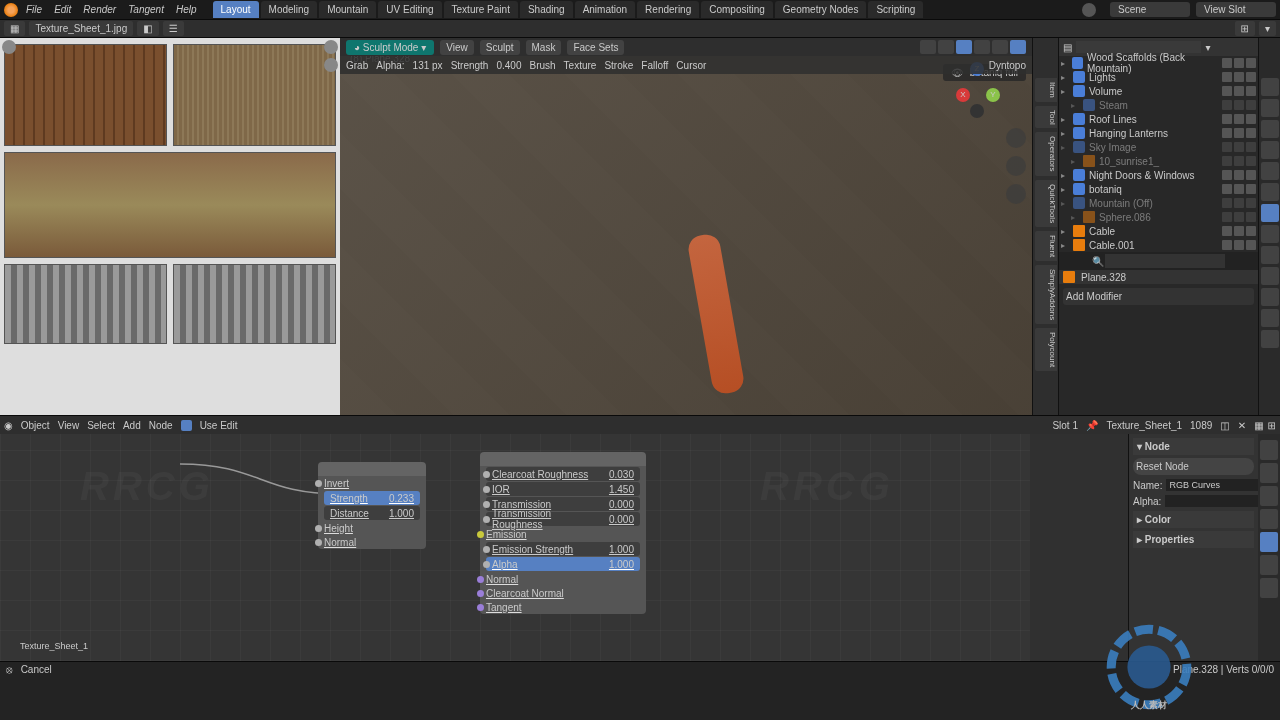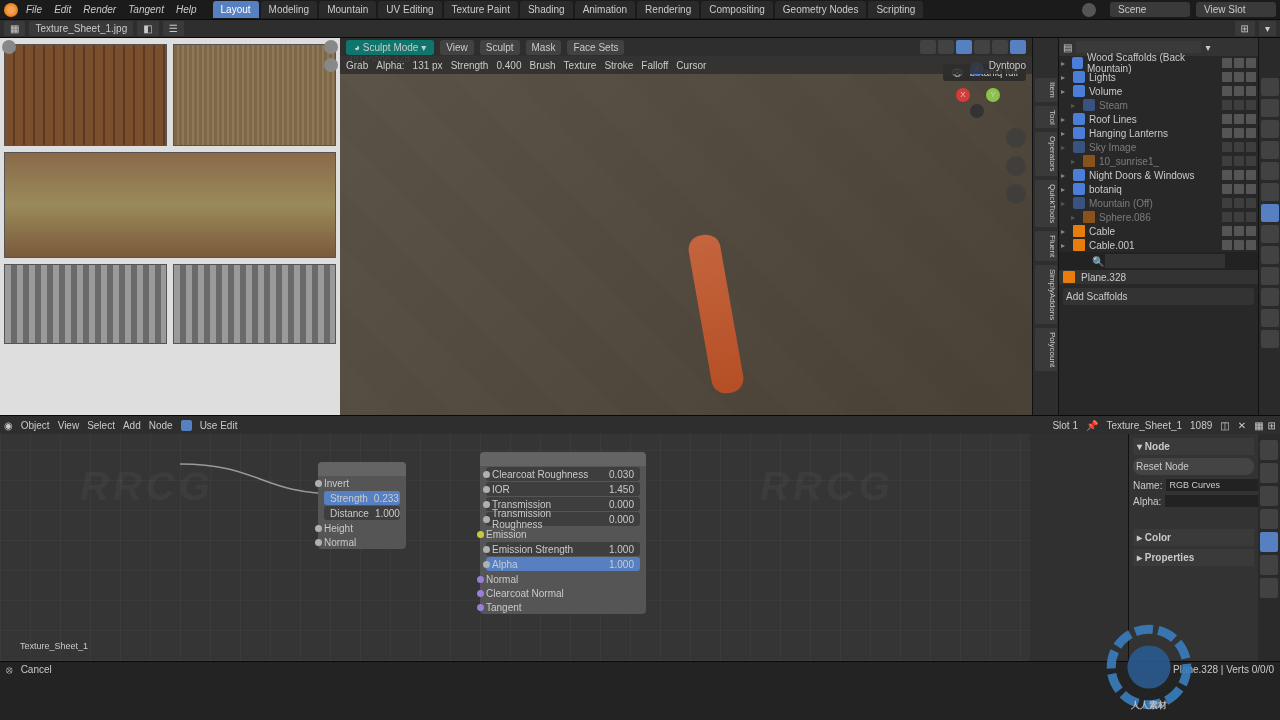--- a/index.html
+++ b/index.html
@@ -94,28 +94,28 @@
 .nodearea .head .right { margin-left: auto; display: flex; gap: 4px; align-items: center; }
 .nodearea .grid { position: absolute; top: 18px; left: 0; right: 250px; bottom: 0;
   background: #353535
     repeating-linear-gradient(0deg, rgba(255,255,255,0.02) 0 1px, transparent 1px 30px);
   background-image:
     repeating-linear-gradient(0deg, rgba(255,255,255,0.03) 0 1px, transparent 1px 30px),
     repeating-linear-gradient(90deg, rgba(255,255,255,0.03) 0 1px, transparent 1px 30px); }
 .nodearea .watermark { position: absolute; font-size: 40px; color: rgba(255,255,255,0.04); font-weight: bold; letter-spacing: 4px; font-style: italic; }
 
 .node { position: absolute; background: #555; border-radius: 4px; border-top: 14px solid #646464; }
-.node .sock { height: 14px; display: flex; align-items: center; padding: 0 6px; gap: 6px; position: relative; }
+.node .sock { height: 14px; display: flex; align-items: center; padding: 0 6px; gap: 20px; position: relative; text-decoration: underline; }
 .node .sock .dot { width: 7px; height: 7px; border-radius: 50%; background: #b0b0b0; position: absolute; }
 .node .sock .dot.l { left: -3px; }
 .node .sock.val { background: #3e3e3e; margin: 1px 6px; border-radius: 3px; justify-content: space-between; }
 .node .sock.hl { background: #5680c2; color: #fff; }
 .node .sock.lbl { color: #ddd; }
 
-.node1 { top: 28px; left: 318px; width: 88px; }
+.node1 { top: 28px; left: 318px; width: 108px; }
 .node2 { top: 18px; left: 480px; width: 166px; }
 
 .wire { position: absolute; pointer-events: none; }
 
 .sidepanel { position: absolute; right: 22px; top: 18px; width: 130px; bottom: 0; background: #333; border-left: 1px solid #111; padding: 4px; }
 .sidepanel .hdr { padding: 3px 4px; background: #3a3a3a; margin-bottom: 3px; font-weight: bold; }
 .sidepanel .btn { background: #444; padding: 3px; margin: 2px 0; text-align: left; border-radius: 8px; }
 .sidepanel .fld { display: flex; gap: 4px; padding: 2px 0; align-items: center; }
 .sidepanel .fld input { background: #222; border: none; color: #ccc; padding: 1px 3px; flex: 1; font-size: 9px; }
 
@@ -412,21 +412,21 @@
         </div>
       </div>
     <div class="search">
       <span>🔍</span>
       <input style="">
     </div>
     <div class="props-head">
       <span class="ic"></span>
       <span style="margin-left:6px;">Plane.328</span>
     </div>
-    <div class="addmod">Add Scaffolds</div>
+    <div class="addmod">Add Modifier</div>
   </div>
 
   <div class="propstrip">
     <div class="pi"></div>
     <div class="pi"></div>
     <div class="pi"></div>
     <div class="pi"></div>
     <div class="pi"></div>
     <div class="pi"></div>
     <div class="pi on"></div>
@@ -550,21 +550,21 @@
     <div class="hdr">▾ <span>Node</span></div>
     <div class="btn">Reset Node</div>
     <div class="fld">
         <span>Name:</span>
         <input value="RGB Curves" style="">
       </div>
     <div class="fld">
         <span>Alpha:</span>
         <input style="">
       </div>
-    <div class="hdr" style="margin-top:20px;">▸ <span>Color</span></div>
+    <div class="hdr" style="margin-top:2px;">▸ <span>Color</span></div>
     <div class="hdr">▸ <span>Properties</span></div>
   </div>
 
   <div class="noderttabs">
     <div class="nrt"></div>
     <div class="nrt"></div>
     <div class="nrt"></div>
     <div class="nrt"></div>
     <div class="nrt on"></div>
     <div class="nrt"></div>

